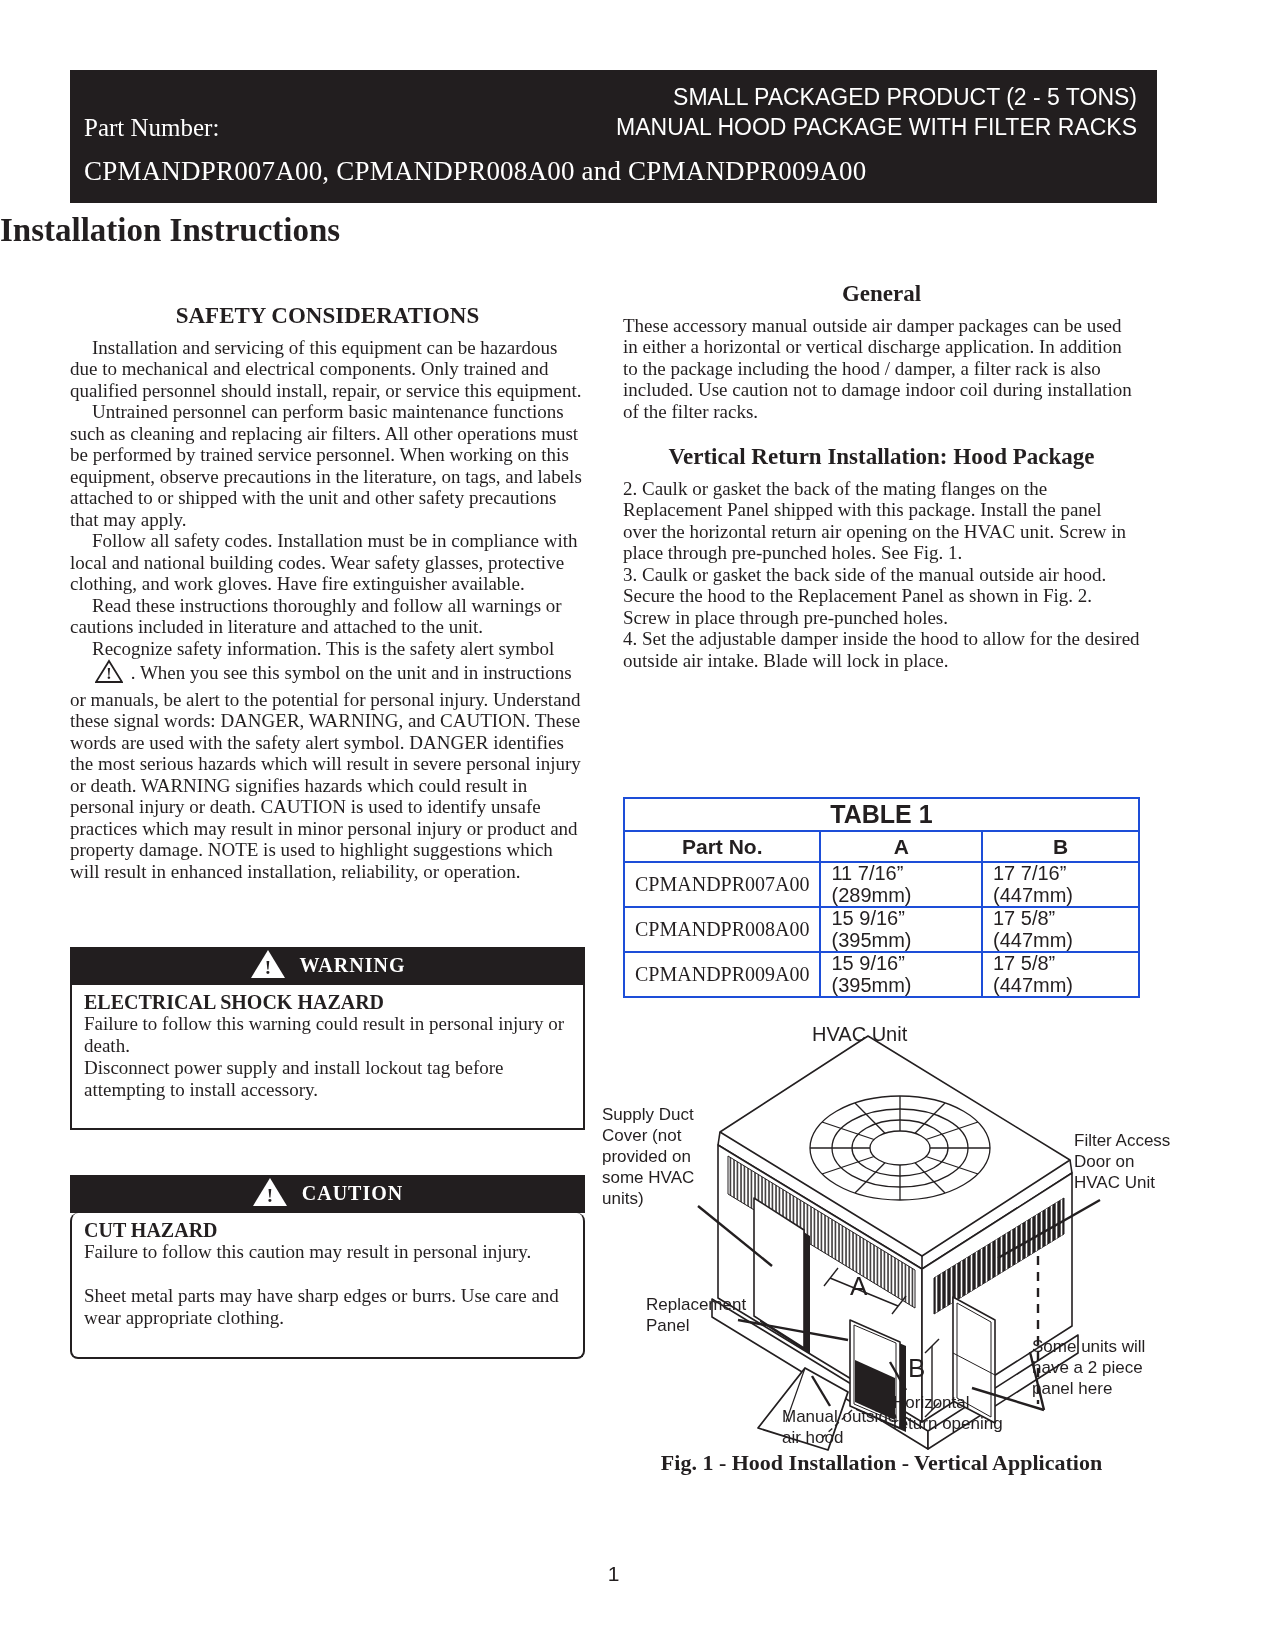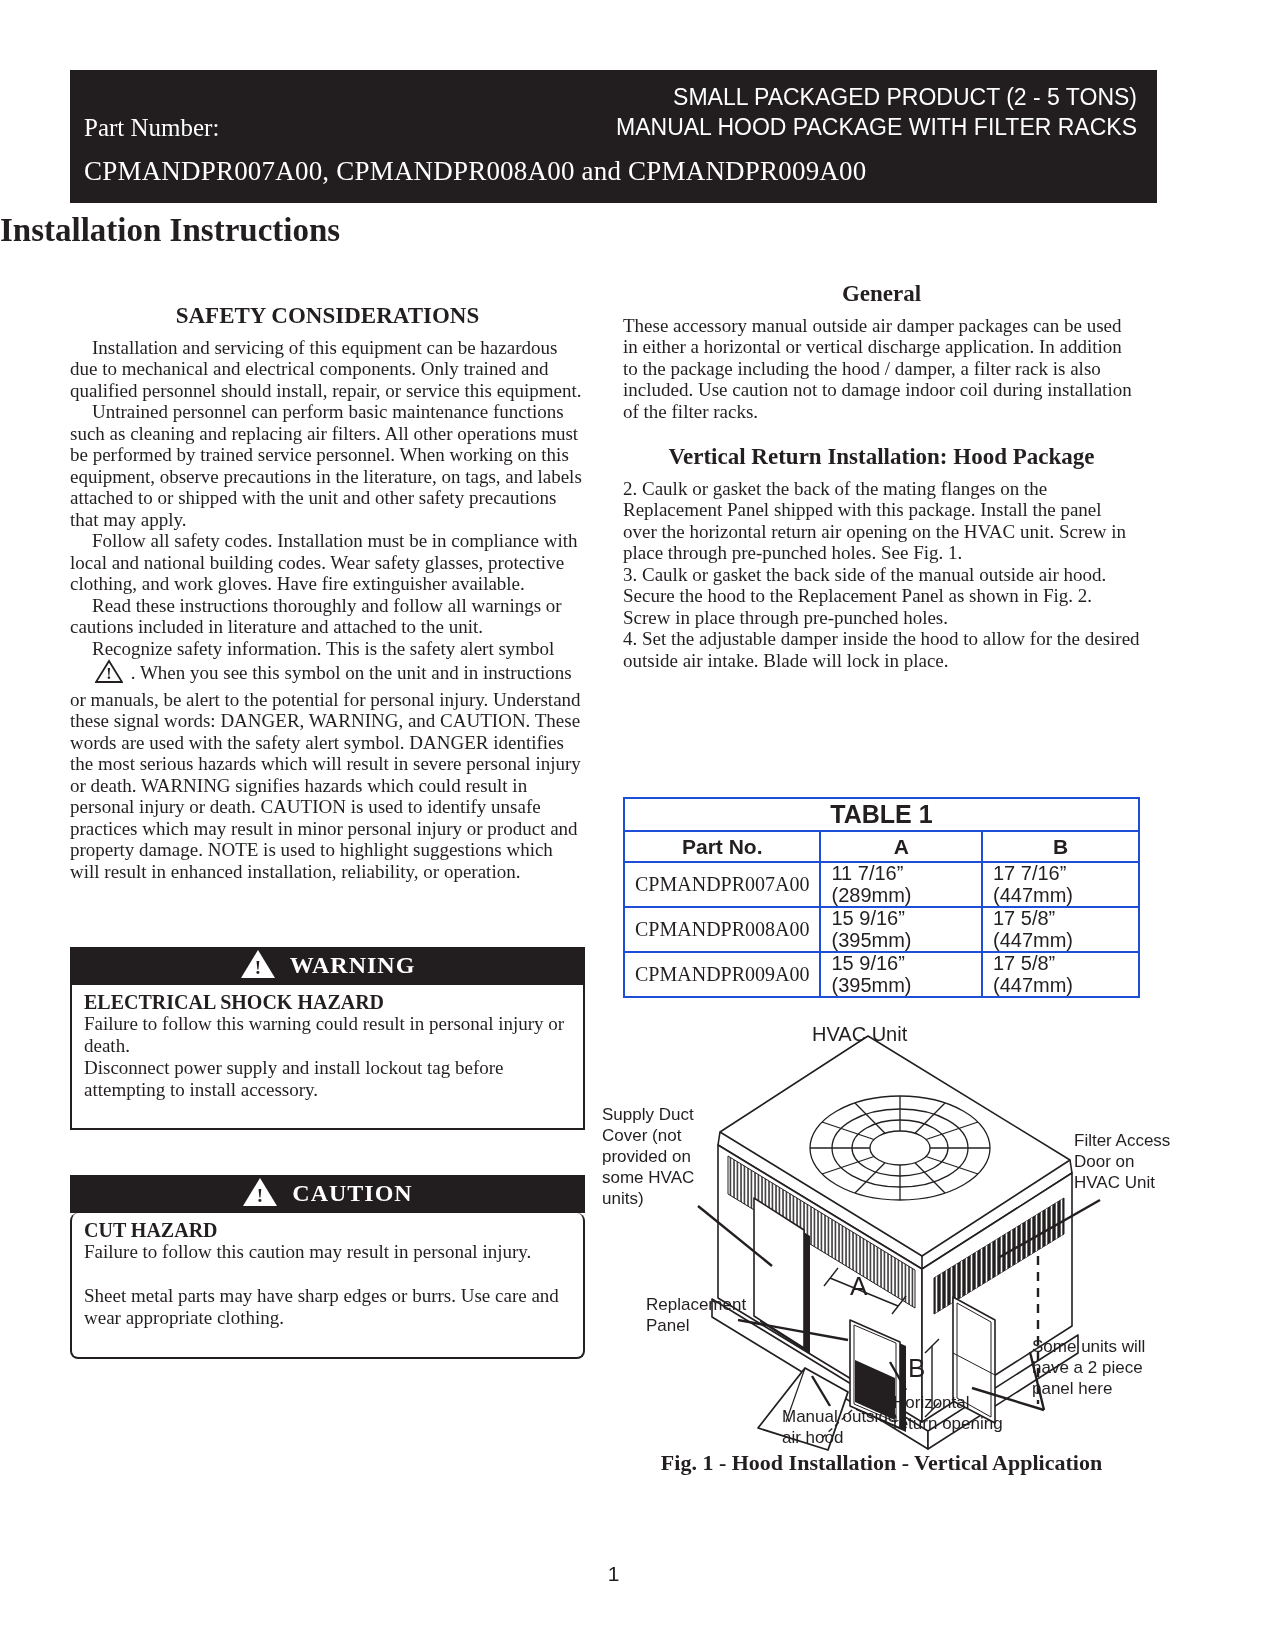--- a/index.html
+++ b/index.html
@@ -18,21 +18,21 @@
   .col-left{left:70px;width:515px;height:1070px;}
   .col-right{left:623px;width:517px;height:1370px;}
   .col p{margin:0;}
   .indent{text-indent:22px;}
   .sect-head{font-size:23px;font-weight:bold;text-align:center;margin:24px 0 10px 0;}
   .sect-head.first{margin-top:2px;}
   .step{margin:0 0 22px 0;}
   
   .hazard-box{position:absolute;left:0;width:515px;box-sizing:border-box;}
   .hazard-head{background:#221e1f;color:#fff;height:38px;display:flex;align-items:center;justify-content:center;gap:14px;}
-  .hazard-head .htxt{font-size:24px;font-weight:bold;letter-spacing:1px;font-family:Liberation Serif, serif;}
+  .hazard-head .htxt{font-size:20px;font-weight:bold;letter-spacing:1px;font-family:Liberation Serif, serif;}
   .hazard-body{border:2px solid #231f20;border-top:none;padding:6px 12px 10px 12px;font-size:19px;line-height:22px;}
   .hazard-body .hz-title{font-weight:bold;font-size:20px;}
   .warning-box{top:666px;}
   .warning-box .hazard-body{min-height:127px;}
   .caution-box{top:894px;}
   .caution-box .hazard-body{min-height:128px;border-radius:8px;}
   .gapline{height:22px;}
   
   .alert-inline{display:inline-block;vertical-align:-5px;margin:0 3px;}
   

